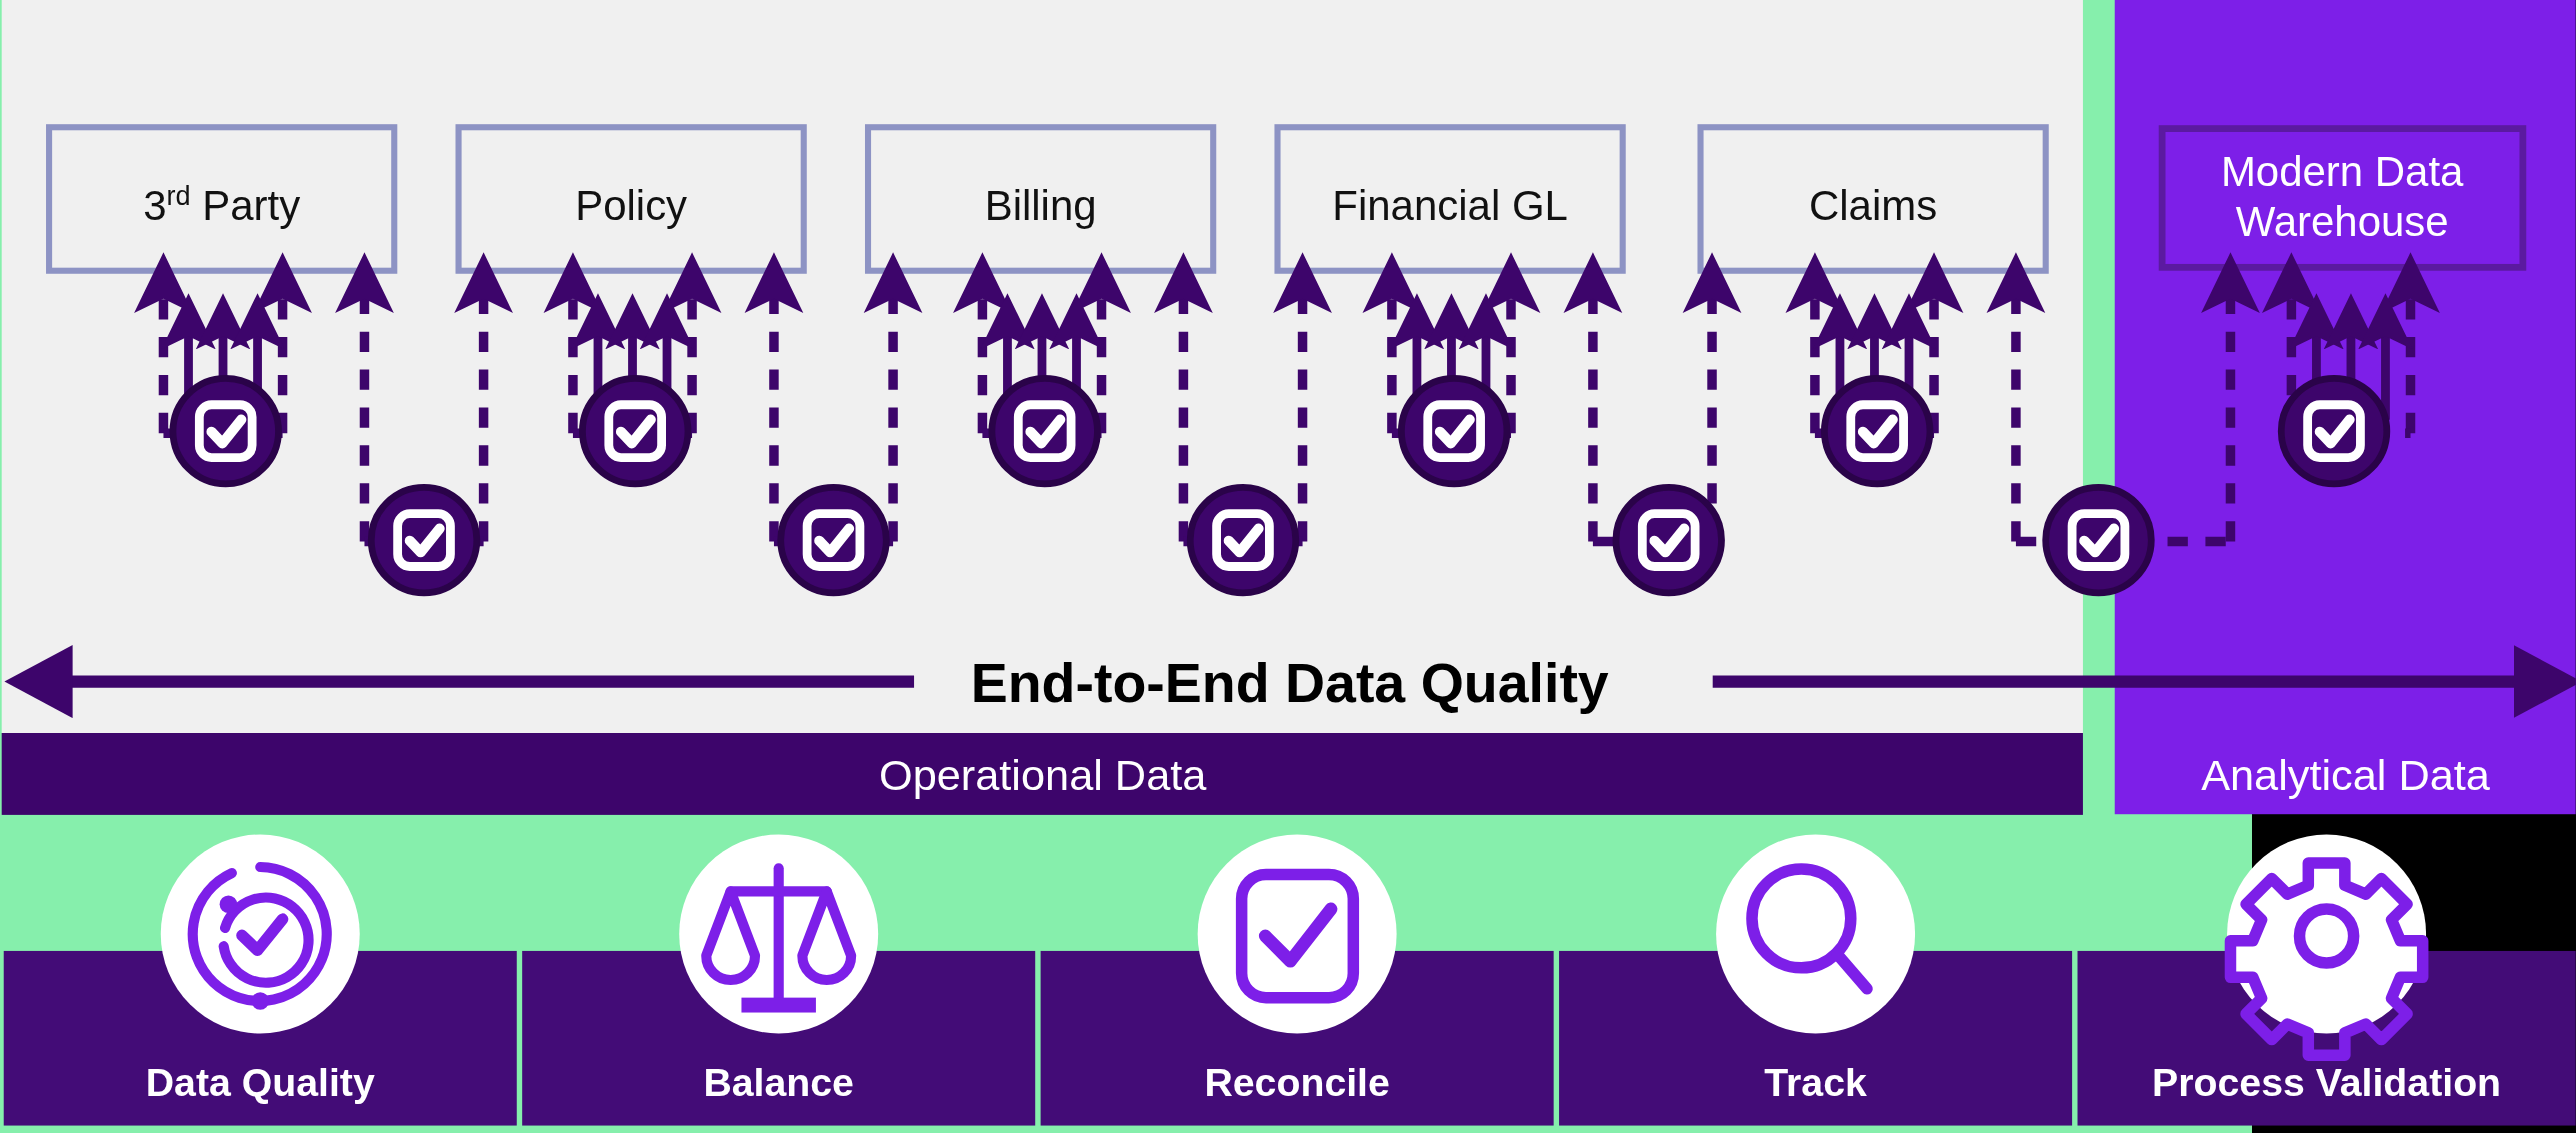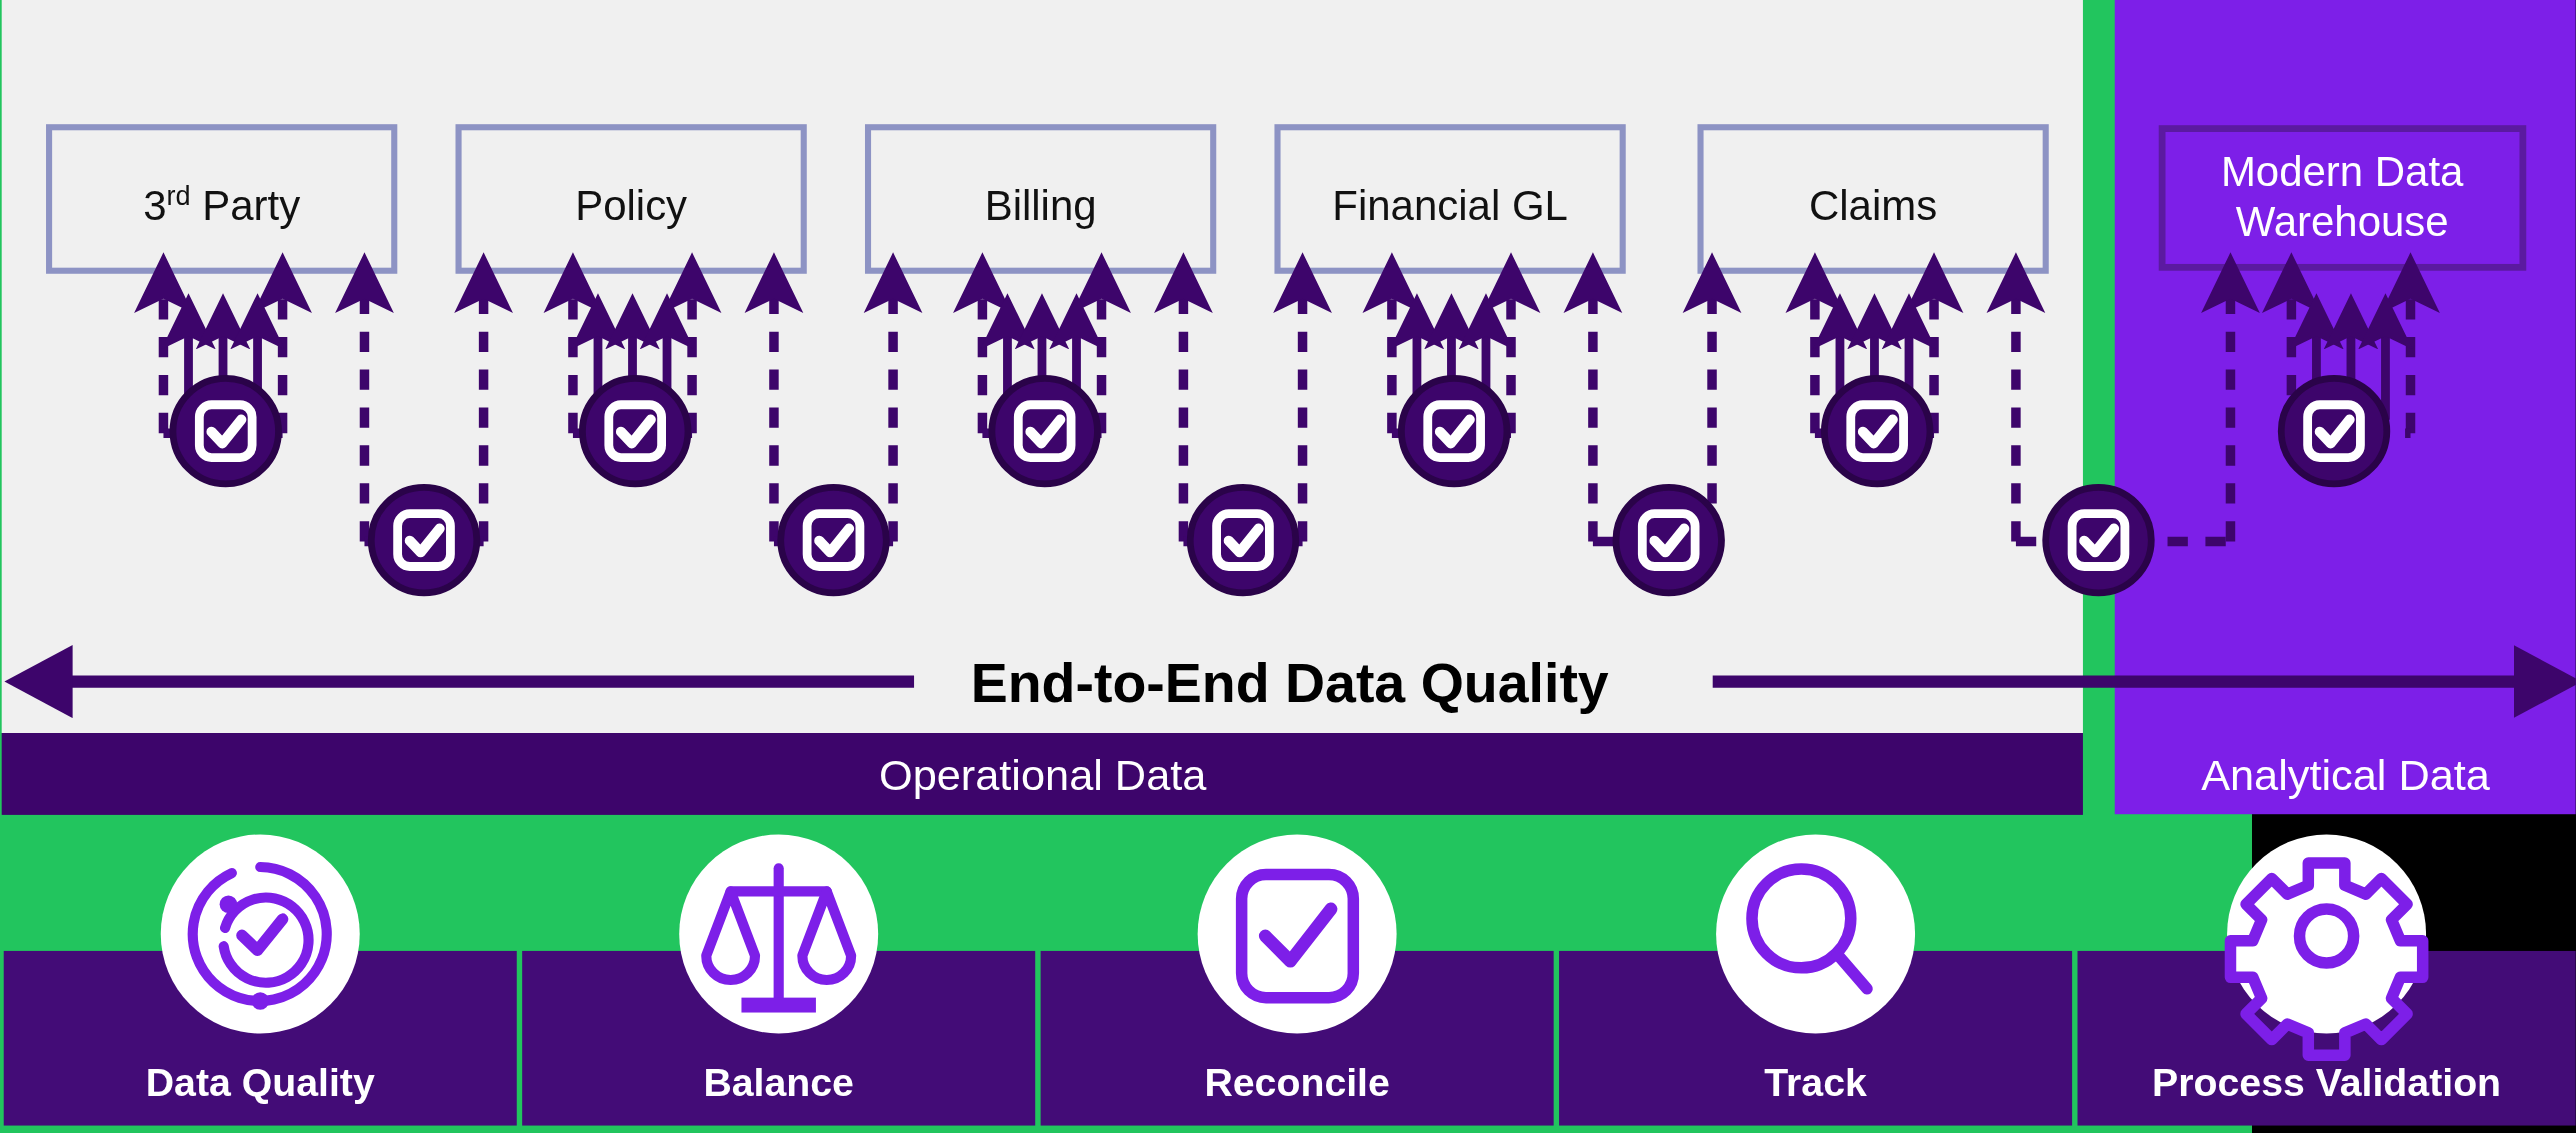--- a/index.html
+++ b/index.html
@@ -1,17 +1,17 @@
 <!DOCTYPE html>
 <html style="font-size:10.8px"><head>
 <meta charset="utf-8">
 <style>
   html,body{margin:0;padding:0;background:#000;}
   body{width:2576px;height:1133px;overflow:hidden;font-family:"Liberation Sans",sans-serif;}
-  #stage{position:relative;width:2252px;height:1133px;background:#22c55e;}
+  #stage{position:relative;width:2252px;height:1133px;background:#86efac;}
   svg.layer{position:absolute;left:0;top:0;width:2576px;height:1133px;display:block;}
   .src-label{font-family:"Liberation Sans",sans-serif;font-size:62px;fill:#111;}
   .mdw-label{font-family:"Liberation Sans",sans-serif;font-size:62px;fill:#ffffff;}
   .e2e-label{font-family:"Liberation Sans",sans-serif;font-size:82px;font-weight:bold;fill:#000;}
   .band-label{font-family:"Liberation Sans",sans-serif;font-size:64px;fill:#ffffff;}
   .tile-label{font-family:"Liberation Sans",sans-serif;font-size:58px;font-weight:bold;fill:#ffffff;}
 </style>
 </head>
 <body>
 

